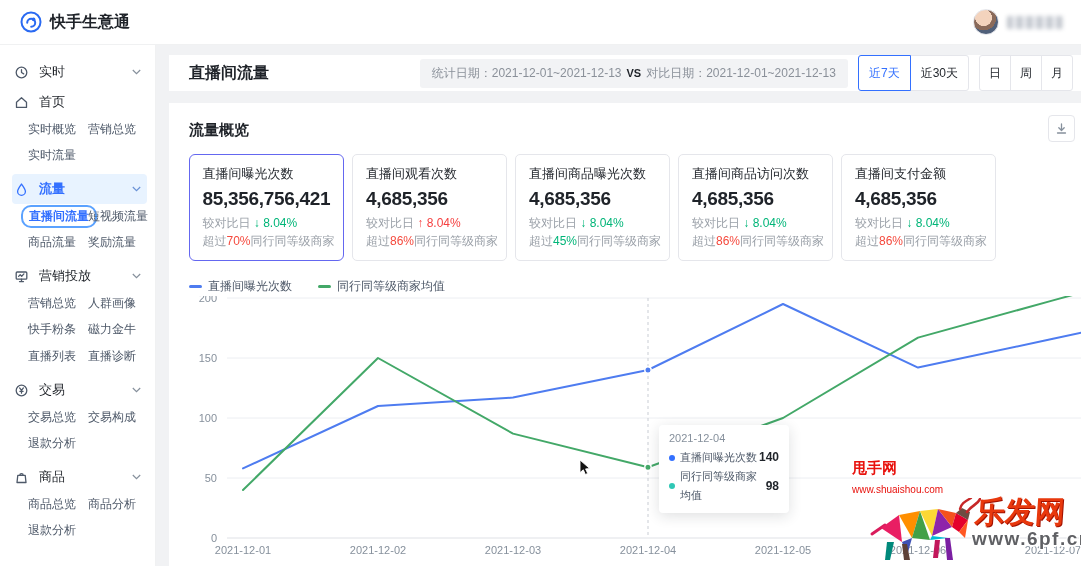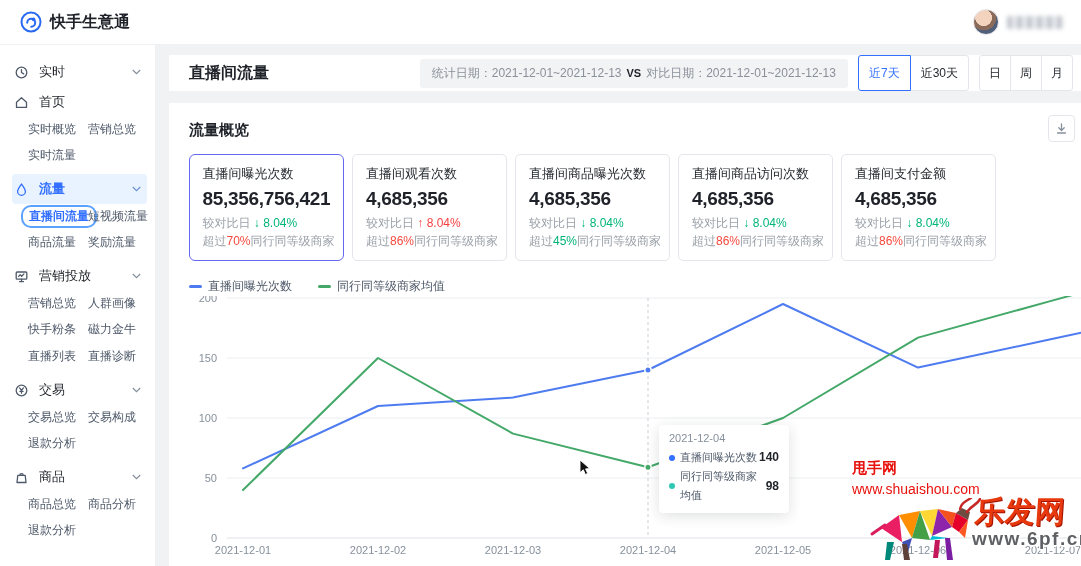--- a/index.html
+++ b/index.html
@@ -69,21 +69,21 @@
   .tooltip { position:absolute; left:490px; top:129px; width:130px; background:#fff; border-radius:4px; box-shadow:0 3px 14px rgba(31,35,41,.14); padding:7px 10px 8px; z-index:4; }
   .tt-date { color:#86909c; font-size:11px; margin-bottom:4px; }
   .tt-row { display:flex; align-items:center; font-size:11px; color:#4e5969; line-height:19px; }
   .tt-dot { width:6px; height:6px; border-radius:50%; margin-right:5px; flex:none; }
   .tt-val { margin-left:auto; font-weight:bold; color:#1f2329; font-size:12px; }
 
   .cursor-arrow { position:absolute; left:410px; top:164px; z-index:5; }
 
   .wm-shuaishou { position:absolute; left:683px; top:160px; z-index:6; color:#e8120d; }
   .wm-shuaishou .l1 { font-size:15px; font-weight:bold; line-height:23px; }
-  .wm-shuaishou .l2 { font-size:14px; line-height:21px; }
+  .wm-shuaishou .l2 { font-size:10px; line-height:21px; }
   .wm-lefa { position:absolute; left:700px; top:198px; z-index:6; width:213px; height:70px; }
   .lefa-bull { position:absolute; left:0; top:4px; }
   .lefa-name { position:absolute; left:106px; top:-2px; font-size:30px; font-weight:bold; color:#e8380d; font-family:"DejaVu Serif","Liberation Serif",serif; transform:skewX(-4deg); text-shadow:1px 1px 0 #a31200; white-space:nowrap; }
   .lefa-url { position:absolute; left:103px; top:34px; font-size:19px; font-weight:bold; color:#5f6064; letter-spacing:1.5px; white-space:nowrap;
     text-shadow:-1px -1px 0 #fff, 1px -1px 0 #fff, -1px 1px 0 #fff, 1px 1px 0 #fff, 0 2px 0 #fff; }
 </style>
 </head>
 <body>
 
 <header class="topbar">

